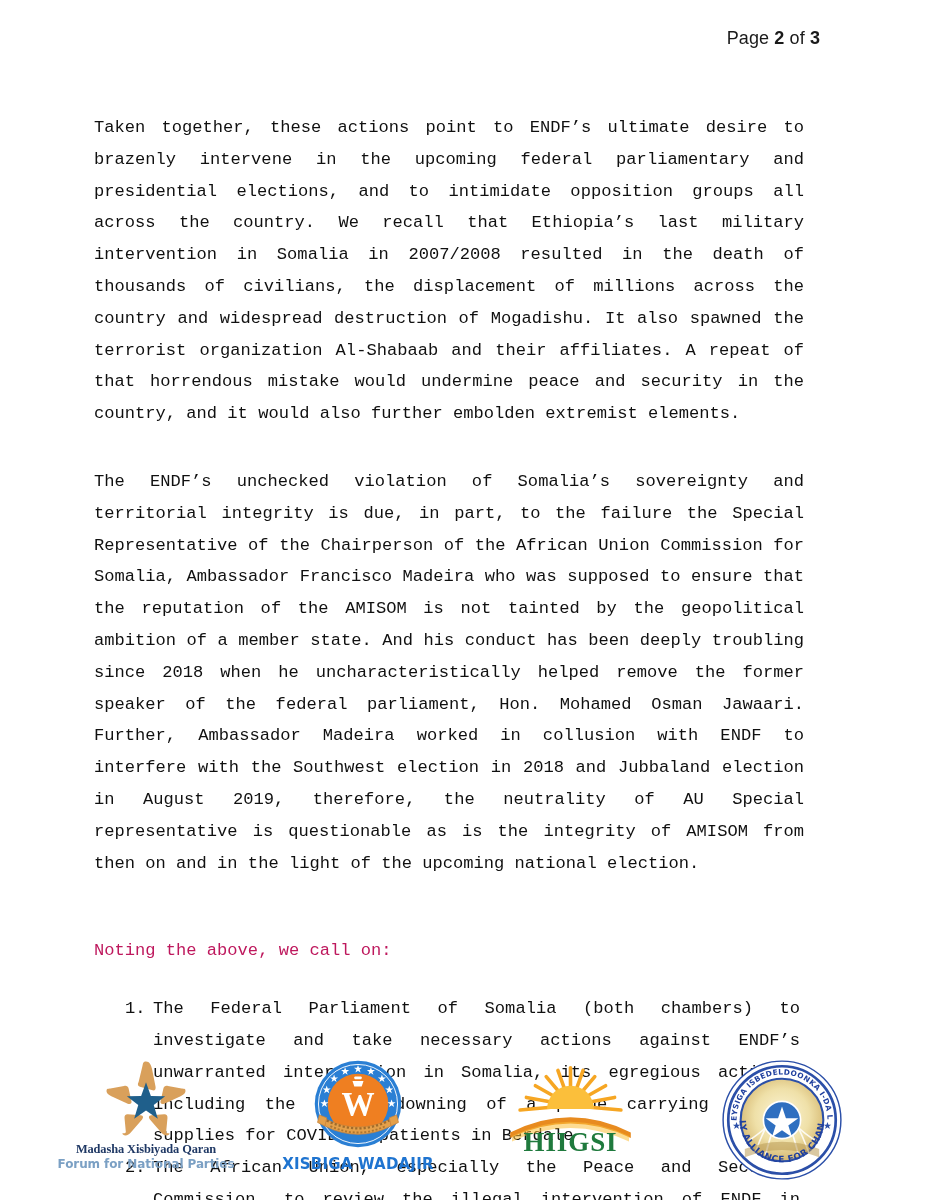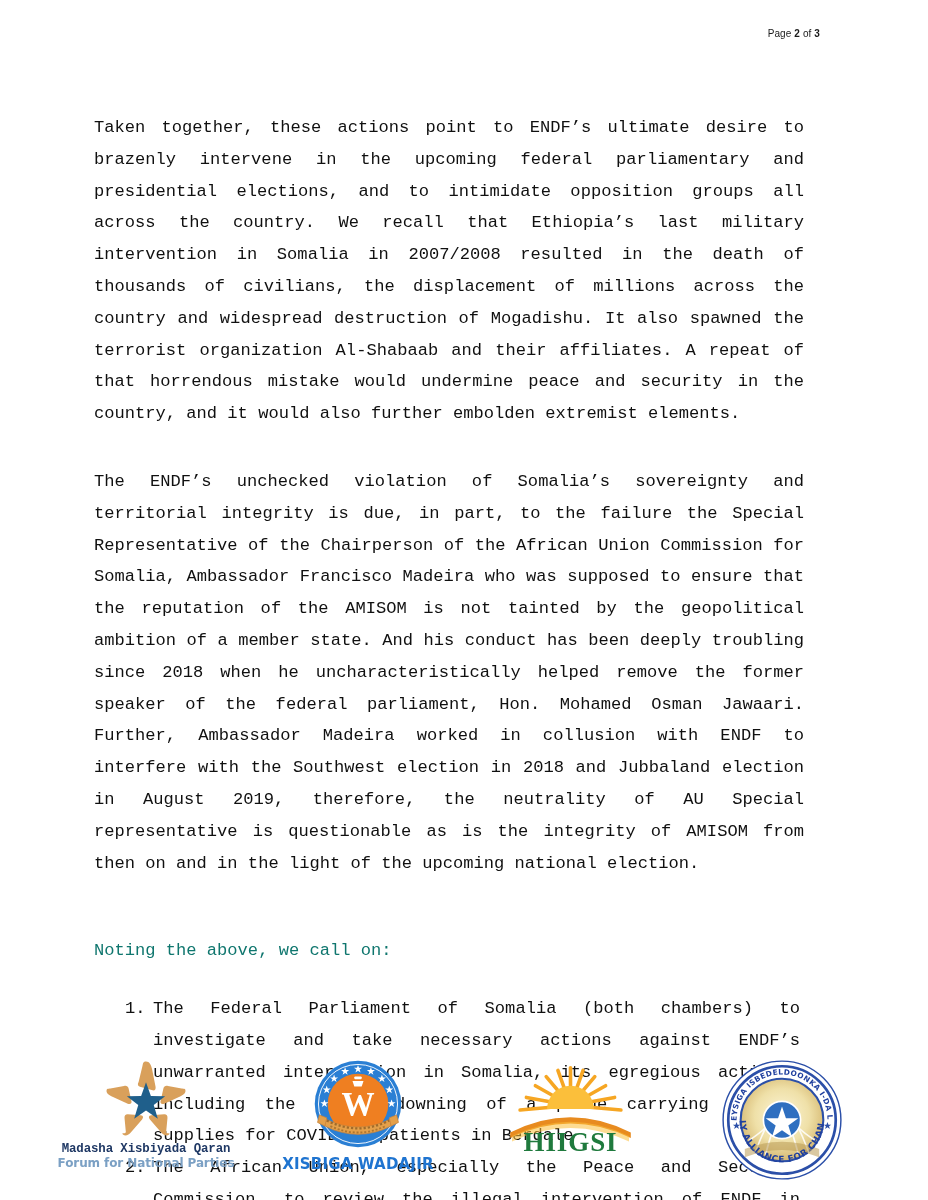--- a/index.html
+++ b/index.html
@@ -23,21 +23,21 @@
     inset: 0;
     background: #ffffff;
   }
 
   
   .page-header {
     position: absolute;
     top: 28px;
     right: 108px;
     font-family: "Liberation Sans", "DejaVu Sans", sans-serif;
-    font-size: 10px;
+    font-size: 18px;
     color: #1a1a1a;
     letter-spacing: 0.1px;
     white-space: nowrap;
     text-align: right;
   }
   .page-header .num { font-weight: bold; }
 
   
   .content {
     position: absolute;
@@ -55,21 +55,21 @@
     text-justify: inter-word;
     color: #101010;
   }
   p.para:last-child { margin-bottom: 0; }
 
   p.lead {
     margin: 0 0 8px 0;
     font-size: 17.1px;
     line-height: 31.8px;
     text-align: left;
-    color: #0f766e;
+    color: #be185d;
   }
 
   ol.calls {
     margin: 4px;
     padding: 0;
     list-style: none;
     counter-reset: callitem;
   }
   ol.calls > li {
     position: relative;
@@ -117,21 +117,21 @@
     display: flex;
     flex-direction: column;
     align-items: center;
     justify-content: flex-start;
   }
 
   
   .logo1-mark { width: 88px; height: 80px; }
   .logo1-txt1 {
     margin-top: 4px;
-    font-family: Liberation Mono, monospace;
+    font-family: Liberation Serif, serif;
     font-size: 12.4px;
     font-weight: bold;
     color: #1f3864;
     letter-spacing: -0.1px;
     white-space: nowrap;
   }
   .logo1-txt2 {
     font-family: "DejaVu Sans", "Liberation Sans", sans-serif;
     font-size: 12px;
     font-weight: bold;

